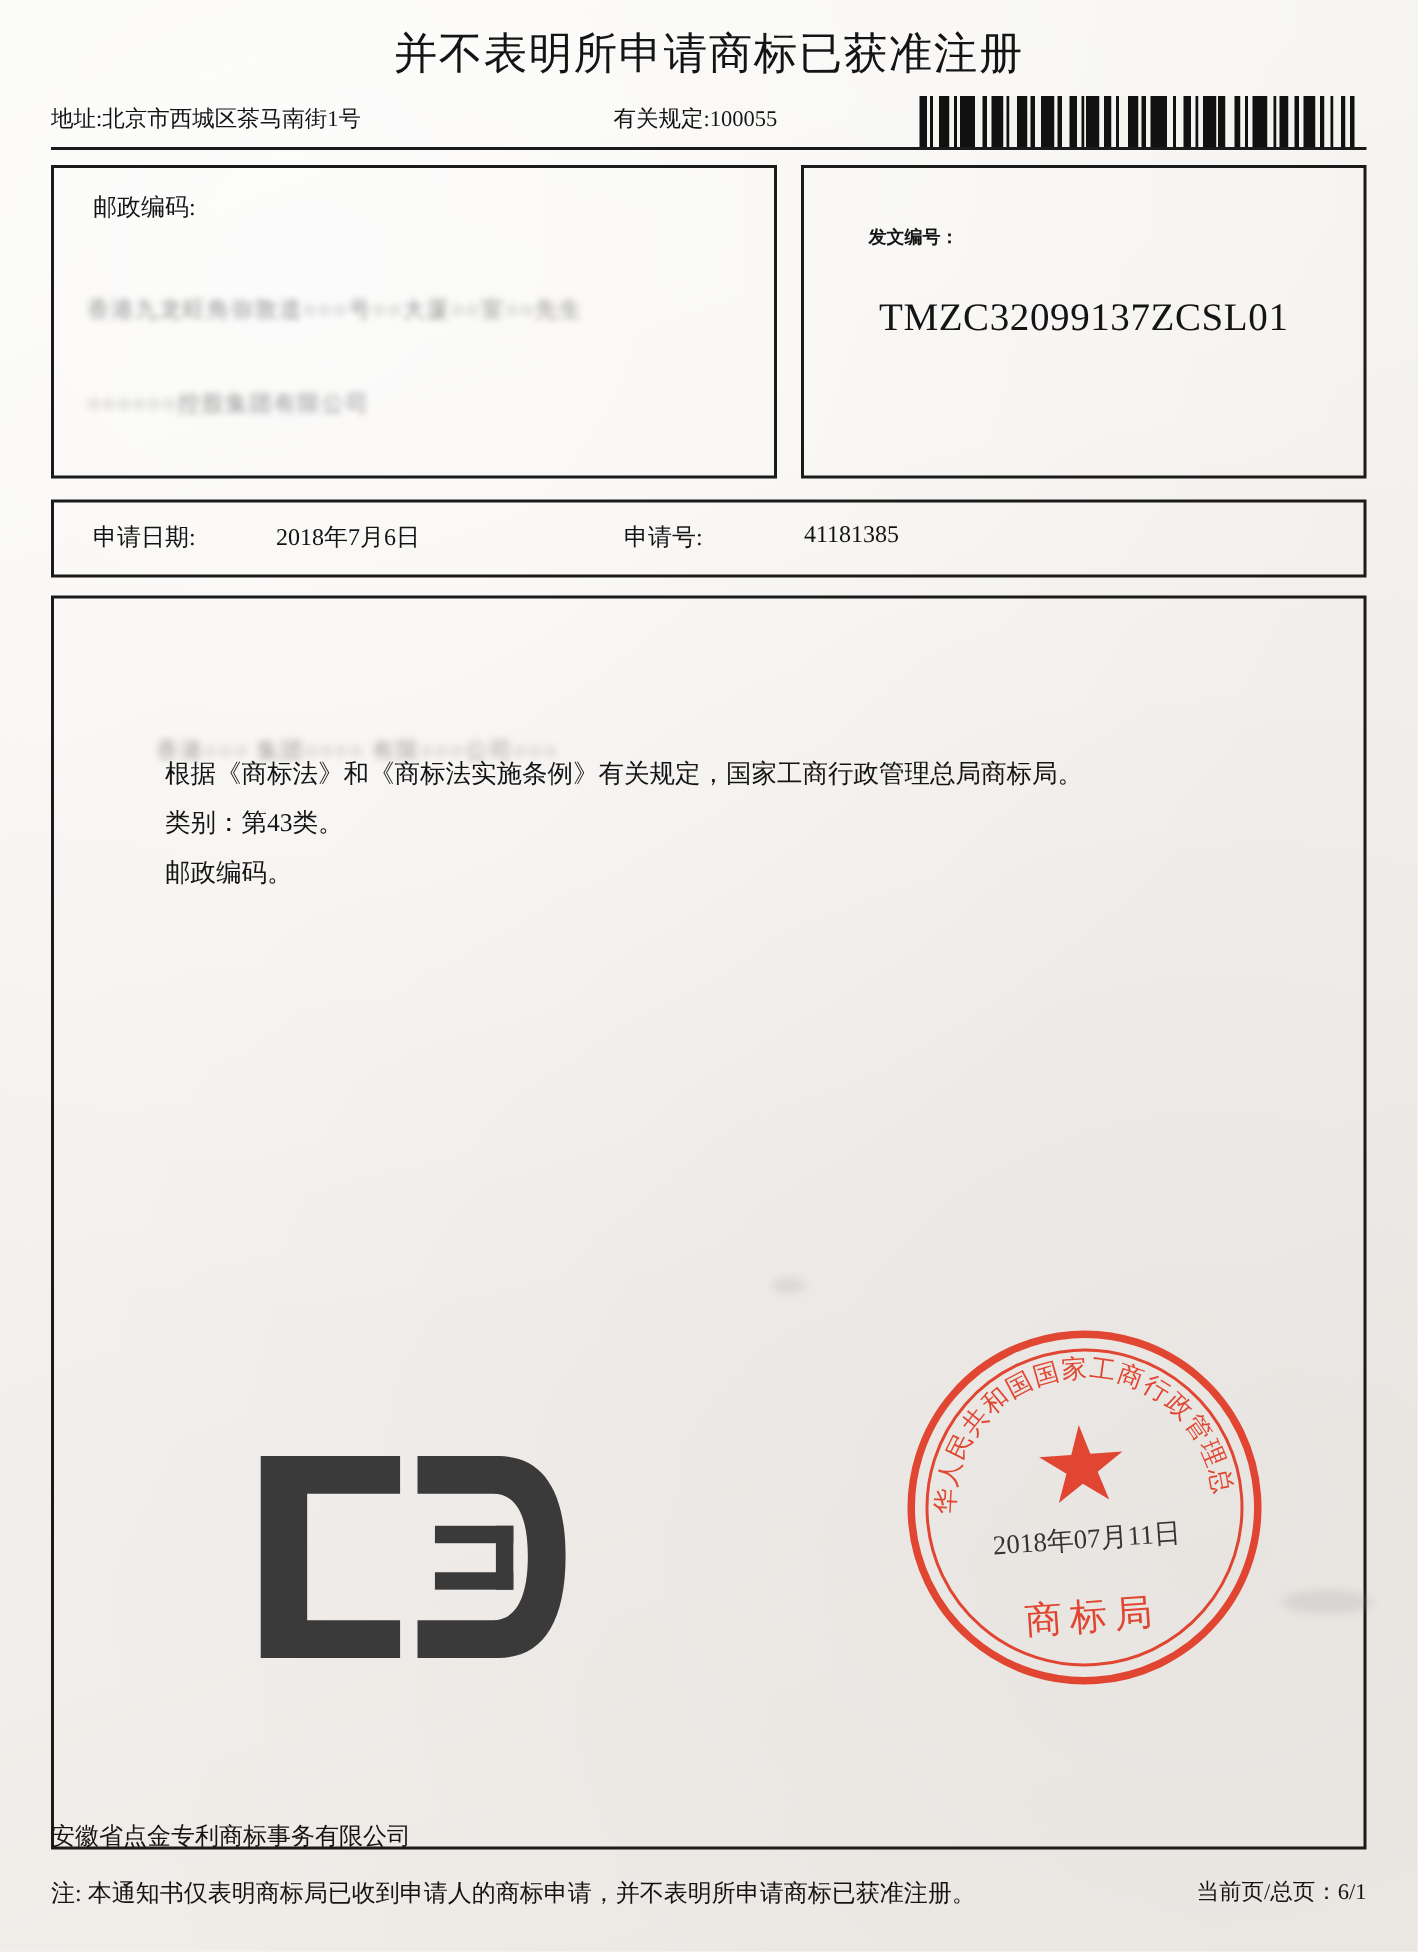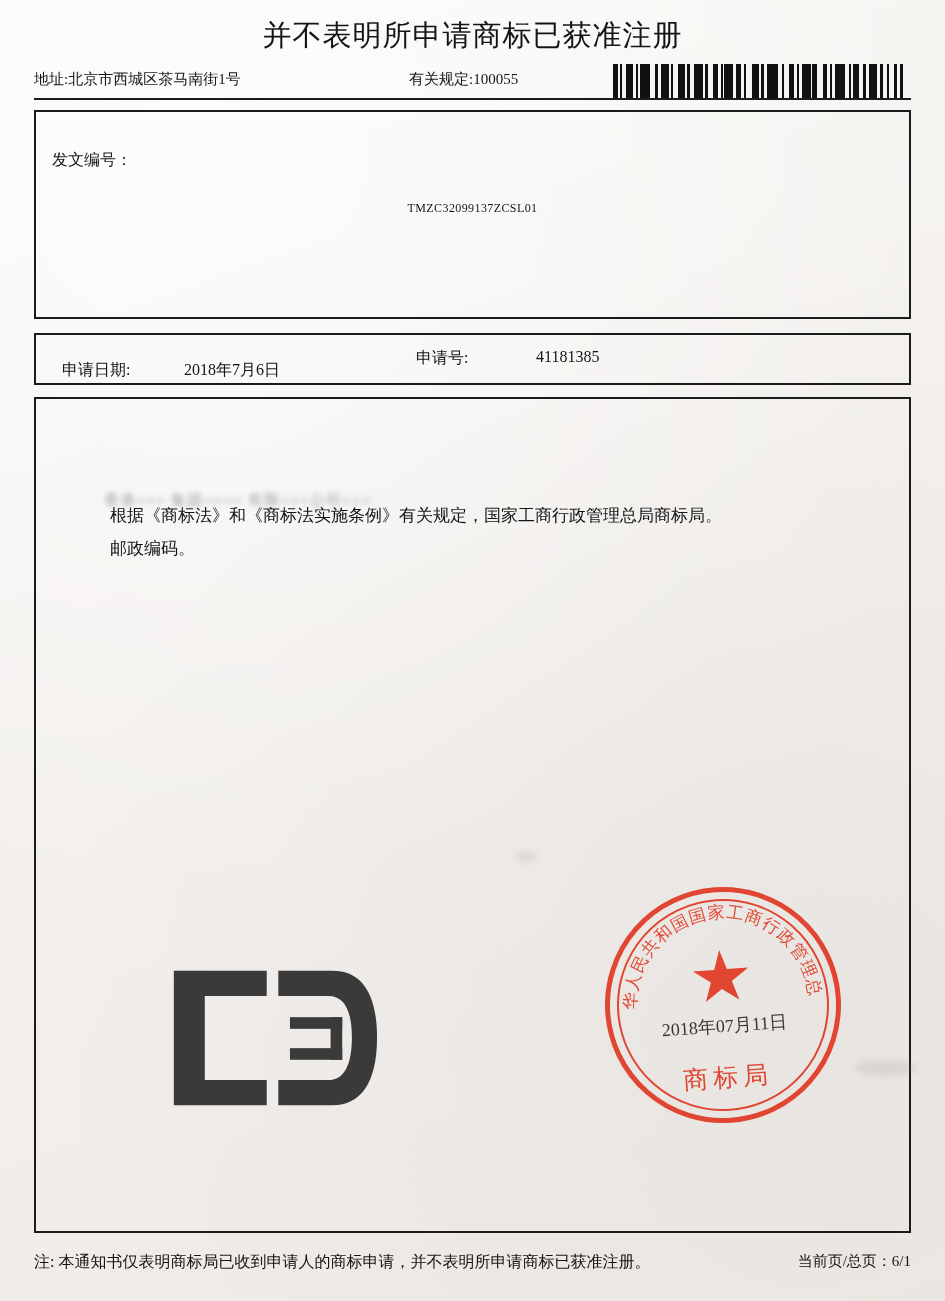--- a/index.html
+++ b/index.html
@@ -84,38 +84,38 @@
     position: absolute;
     color: rgba(60,60,60,.55);
     font-size: 15px;
     letter-spacing: 1px;
     filter: blur(2.2px);
     white-space: nowrap;
   }
   .rl1 { left: 22px; top: 85px; }
   .rl2 { left: 22px; top: 148px; }
 
-  .doc-no-label { font-size: 16px; padding: 38px 0 0 16px; }
+  .doc-no-label { font-size: 12px; padding: 38px 0 0 43px; font-weight: bold; }
   .doc-no-value {
     text-align: center;
-    font-size: 12px;
+    font-size: 26px;
     margin-top: 30px;
     letter-spacing: .4px;
     font-family: "Liberation Serif", serif;
   }
 
   
   .date-box {
     margin: 14px 34px 0 34px;
     border: 2px solid #1b1b1b;
     height: 48px;
     position: relative;
     font-size: 16px;
   }
-  .date-box .f1 { position: absolute; left: 26px; top: 25px; }
+  .date-box .f1 { position: absolute; left: 26px; top: 13px; }
   .date-box .f2 { position: absolute; left: 380px; top: 13px; }
   .date-box .f3 { position: absolute; left: 500px; top: 13px; }
 
   
   .body-box {
     margin: 12px 34px 0 34px;
     border: 2px solid #1b1b1b;
     height: 832px;
     position: relative;
   }
@@ -324,37 +324,43 @@
           <i style="width:5px;background:#f6f4f1"></i>
         <i style="width:3px;background:#111"></i>
           <i style="width:4px;background:#f6f4f1"></i>
         <i style="width:3px;background:#111"></i>
       </span>
     </div>
 
     <div class="hr-main"></div>
 
     <div class="top-boxes">
+      <div class="box box-left">
+        <div class="box-label">邮政编码:</div>
+        <div class="redact-line rl1">香港九龙旺角弥敦道○○○号○○大厦○○室○○先生</div>
+        <div class="redact-line rl2">○○○○○○控股集团有限公司</div>
+      </div>
       <div class="box box-right">
         <div class="doc-no-label">发文编号：</div>
         <div class="doc-no-value">TMZC32099137ZCSL01</div>
       </div>
     </div>
 
     <div class="date-box">
       <span class="f1">申请日期:</span>
       <span class="f1" style="left:148px">2018年7月6日</span>
       <span class="f2">申请号:</span>
       <span class="f3">41181385</span>
     </div>
 
     <div class="body-box">
       <div class="body-redacted">香港○○○ 集团○○○○ 有限○○○公司○○○</div>
 
       <div class="body-p p-first">根据《商标法》和《商标法实施条例》有关规定，国家工商行政管理总局商标局。</div>
+      <div class="body-p">类别：第43类。</div>
       <div class="body-p">邮政编码。</div>
 
       <svg class="logo" viewBox="0 0 230 155">
         <path d="M12 8 H108 V34 H44 V121 H108 V147 H12 Z" fill="#3a3a3a"></path>
         <path d="M120 8 H176 C205 8 222 30 222 77 C222 124 205 147 176 147 H120 V121 H172 C188 121 196 105 196 77 C196 49 188 34 172 34 H120 Z" fill="#3a3a3a"></path>
         <rect x="132" y="56" width="54" height="12" fill="#3a3a3a"></rect>
         <rect x="132" y="88" width="54" height="12" fill="#3a3a3a"></rect>
         <rect x="174" y="56" width="12" height="44" fill="#3a3a3a"></rect>
       </svg>
 
@@ -367,19 +373,20 @@
           </defs>
           <text>
             <textPath href="#arcpath" startOffset="50%" text-anchor="middle">中华人民共和国国家工商行政管理总局</textPath>
           </text>
         </svg>
         <div class="seal-bottom">商标局</div>
         <div class="seal-date">2018年07月11日</div>
       </div>
     </div>
 
+    <div class="footer-company">安徽省点金专利商标事务有限公司</div>
     <div class="footer-note">注: 本通知书仅表明商标局已收到申请人的商标申请，并不表明所申请商标已获准注册。</div>
     <div class="footer-page">当前页/总页：6/1</div>
   </div>
 
   <div class="smudge" style="left:515px;top:852px;width:22px;height:10px;"></div>
   <div class="smudge" style="left:855px;top:1060px;width:60px;height:16px;"></div>
 </div>
 
 </body></html>

